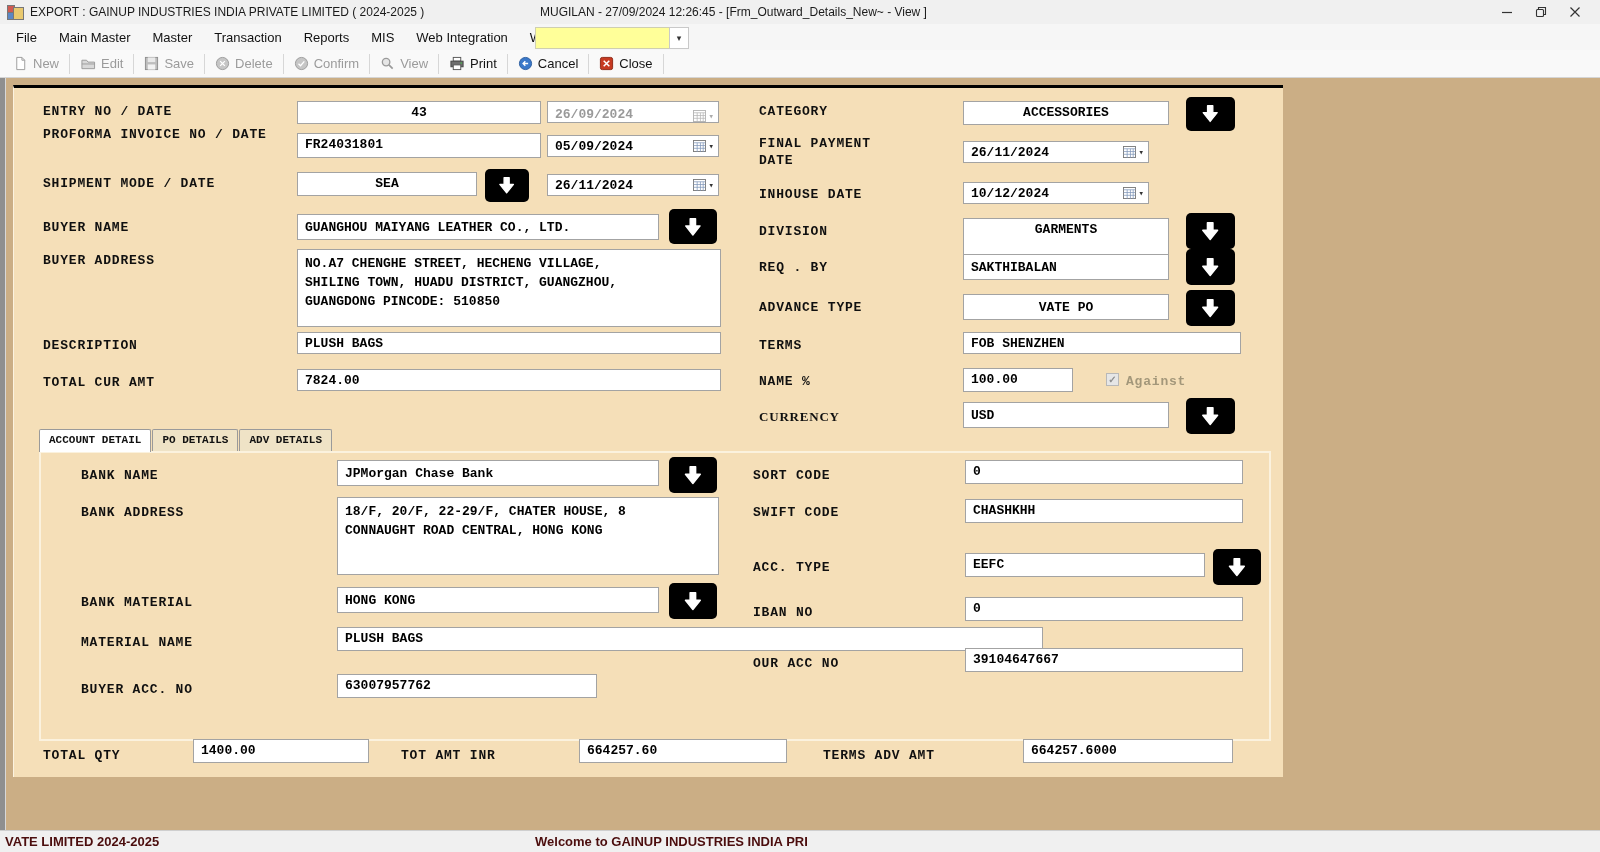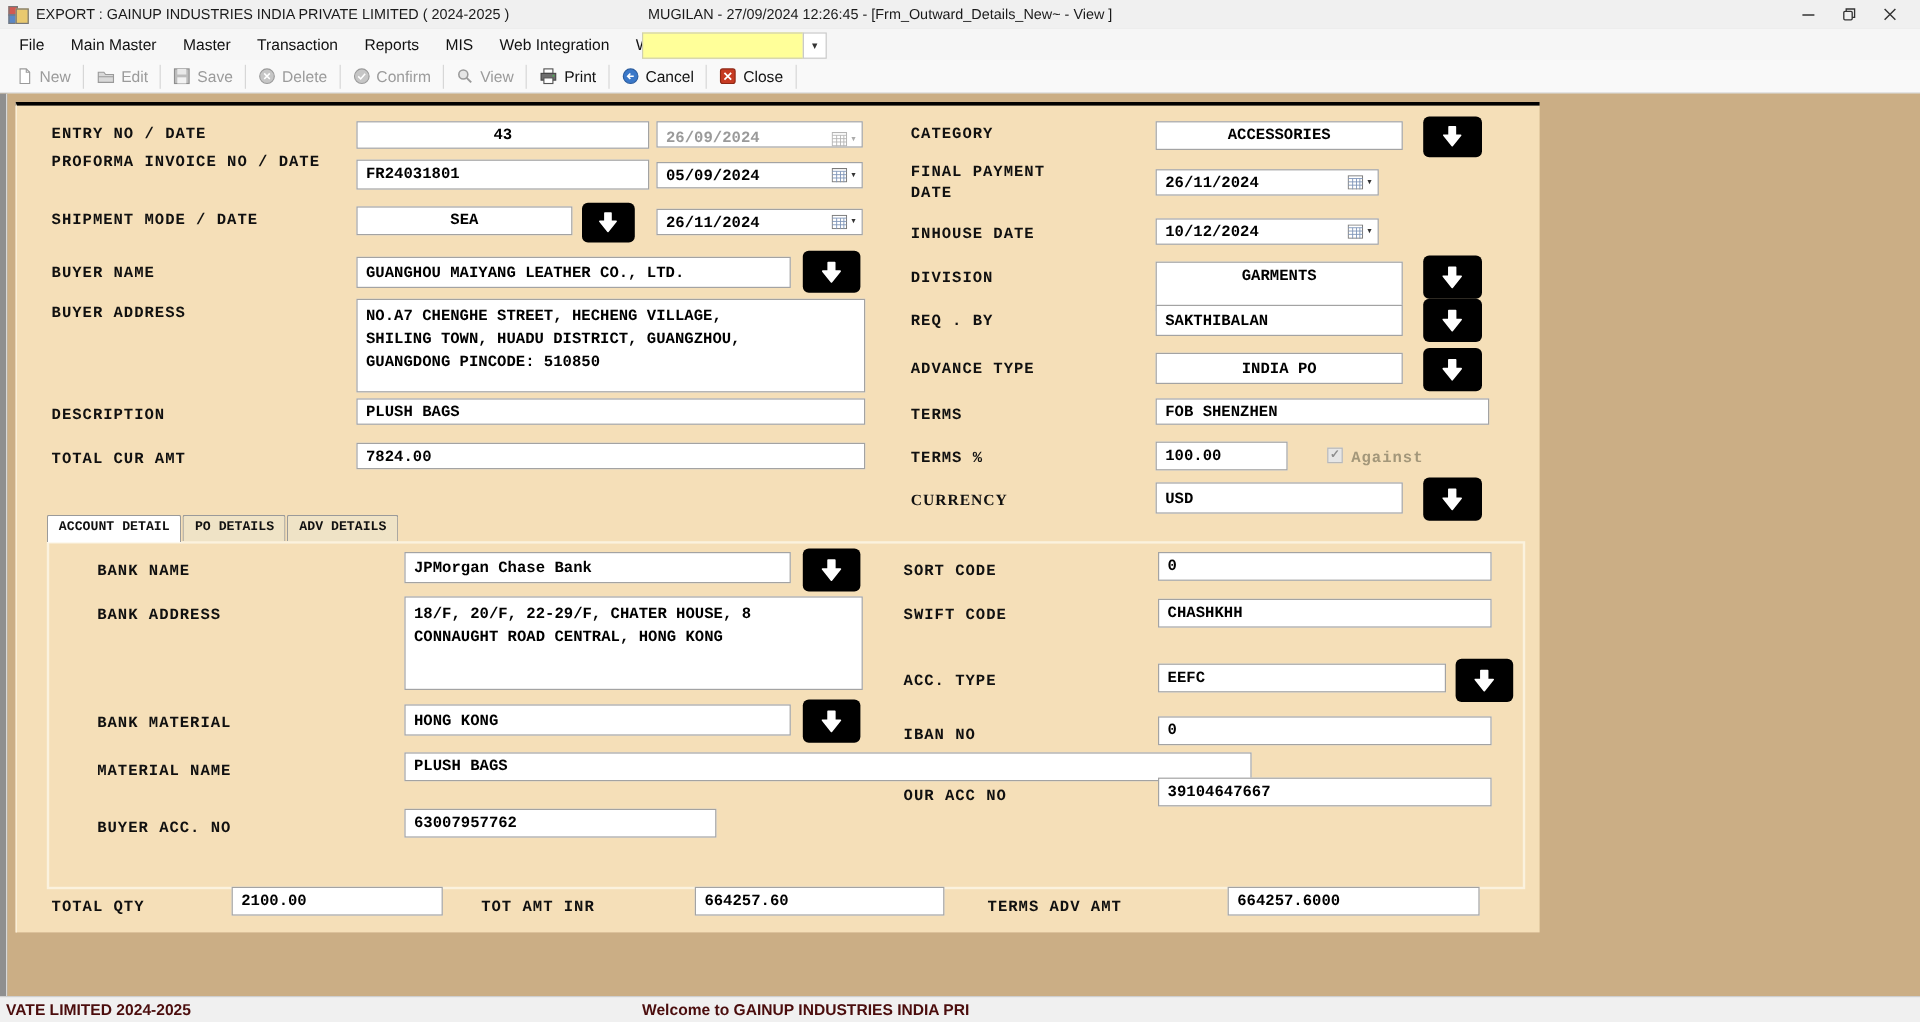--- a/index.html
+++ b/index.html
@@ -303,31 +303,31 @@
 
       <span class="lbl" style="left:745px;top:172px;">REQ . BY</span>
       <div class="fld" style="left:949px;top:166px;width:206px;height:26px;padding-top:5px;">SAKTHIBALAN</div>
       <div class="blkbtn" style="left:1172px;top:161px;width:49px;height:36px;">
           <svg viewBox="0 0 24 24">
             <path d="M9 3h6v8h5L12 21 4 11h5z" fill="#fff" stroke="#fff" stroke-width="1.5" stroke-linejoin="round"></path>
           </svg>
         </div>
 
       <span class="lbl" style="left:745px;top:212px;">ADVANCE TYPE</span>
-      <div class="fld center" style="left:949px;top:206px;width:206px;height:26px;padding-top:5px;">INDIA PO</div>
+      <div class="fld center" style="left:949px;top:206px;width:206px;height:26px;padding-top:5px;">VATE PO</div>
       <div class="blkbtn" style="left:1172px;top:202px;width:49px;height:36px;">
           <svg viewBox="0 0 24 24">
             <path d="M9 3h6v8h5L12 21 4 11h5z" fill="#fff" stroke="#fff" stroke-width="1.5" stroke-linejoin="round"></path>
           </svg>
         </div>
 
       <span class="lbl" style="left:745px;top:250px;">TERMS</span>
       <div class="fld" style="left:949px;top:244px;width:278px;height:22px;">FOB SHENZHEN</div>
 
-      <span class="lbl" style="left:745px;top:286px;">TERMS %</span>
+      <span class="lbl" style="left:745px;top:286px;">NAME %</span>
       <div class="fld" style="left:949px;top:280px;width:110px;height:24px;">100.00</div>
       <span class="chk" style="left:1092px;top:285px;"><span>✓</span></span>
       <span class="chklbl" style="left:1112px;top:286px;">Against</span>
 
       <span class="lbl" style="left:745px;top:321px;font-family:Liberation Serif, serif;">CURRENCY</span>
       <div class="fld" style="left:949px;top:314px;width:206px;height:26px;padding-top:5px;">USD</div>
       <div class="blkbtn" style="left:1172px;top:310px;width:49px;height:36px;">
           <svg viewBox="0 0 24 24">
             <path d="M9 3h6v8h5L12 21 4 11h5z" fill="#fff" stroke="#fff" stroke-width="1.5" stroke-linejoin="round"></path>
           </svg>
@@ -384,21 +384,21 @@
           <span class="lbl" style="left:712px;top:203px;">OUR ACC NO</span>
           <div class="fld" style="left:924px;top:195px;width:278px;height:24px;">39104647667</div>
 
           <span class="lbl" style="left:40px;top:229px;">BUYER ACC. NO</span>
           <div class="fld" style="left:296px;top:221px;width:260px;height:24px;">63007957762</div>
 
         </div>
       </div>
 
       <span class="lbl" style="left:29px;top:660px;">TOTAL QTY</span>
-      <div class="fld" style="left:179px;top:651px;width:176px;height:24px;">2100.00</div>
+      <div class="fld" style="left:179px;top:651px;width:176px;height:24px;">1400.00</div>
       <span class="lbl" style="left:387px;top:660px;">TOT AMT INR</span>
       <div class="fld" style="left:565px;top:651px;width:208px;height:24px;">664257.60</div>
       <span class="lbl" style="left:809px;top:660px;">TERMS ADV AMT</span>
       <div class="fld" style="left:1009px;top:651px;width:210px;height:24px;">664257.6000</div>
 
     </div>
   </div>
 
   <div class="statusbar">
     <span class="st-left">VATE LIMITED 2024-2025</span>

